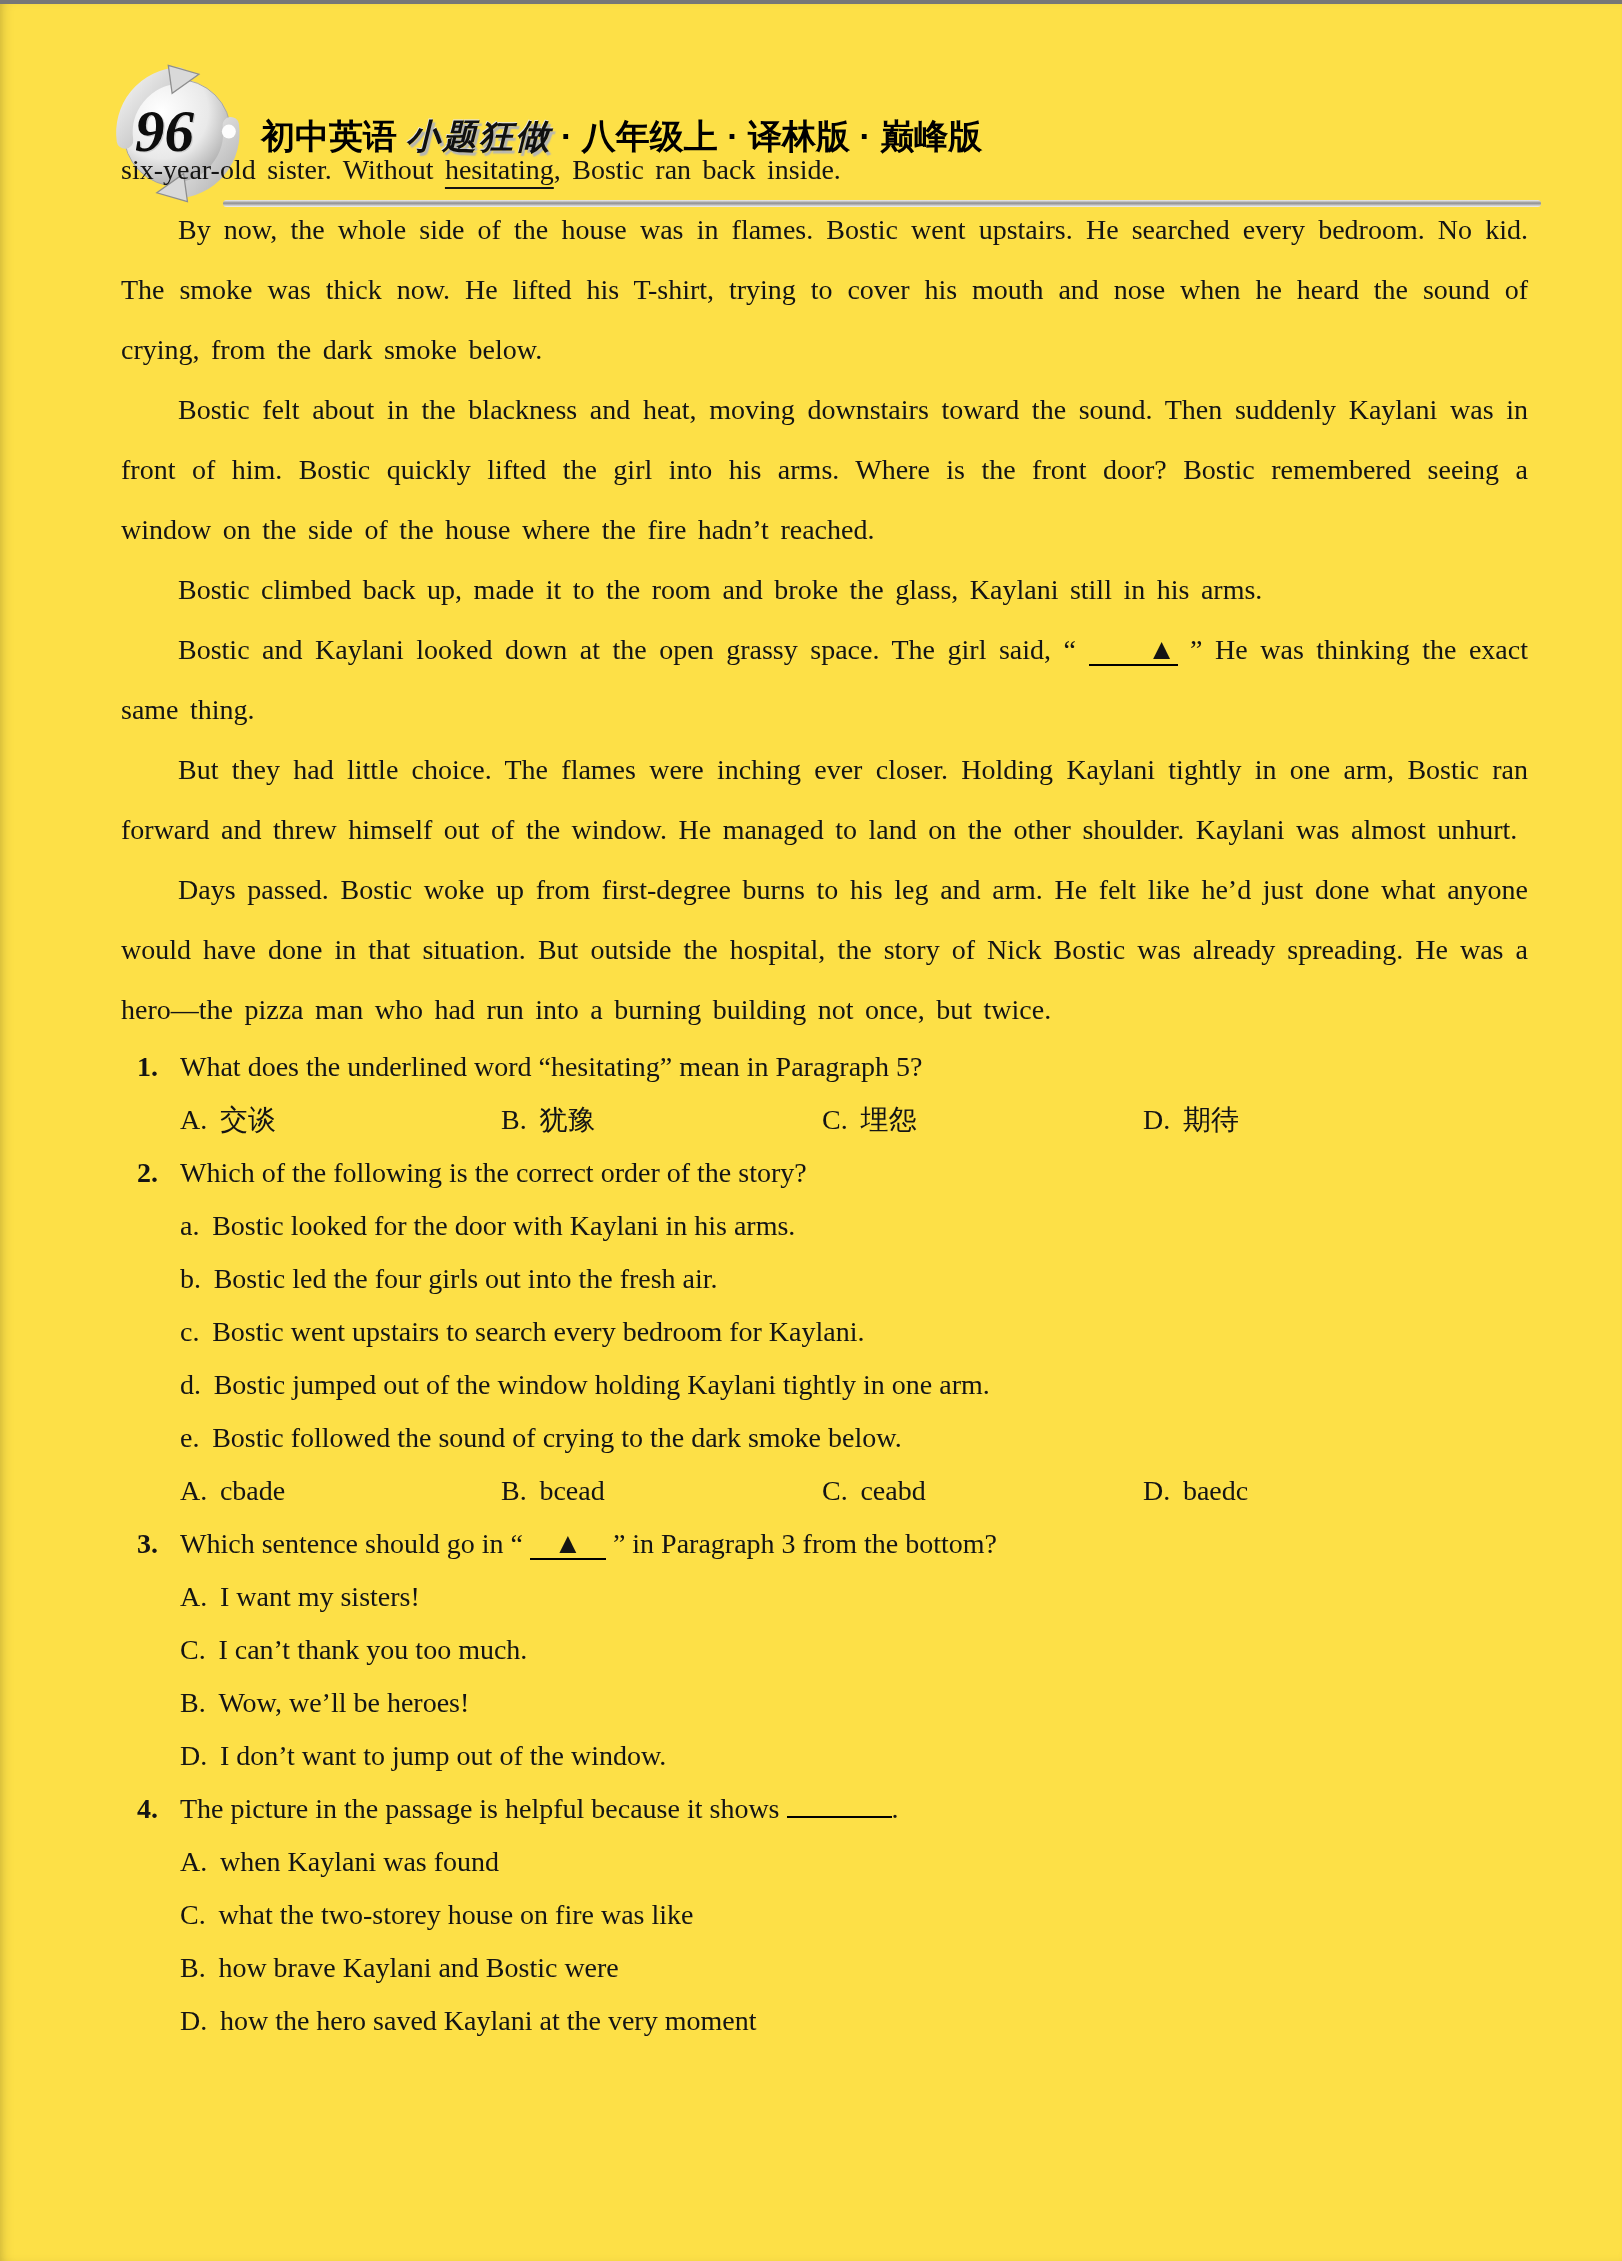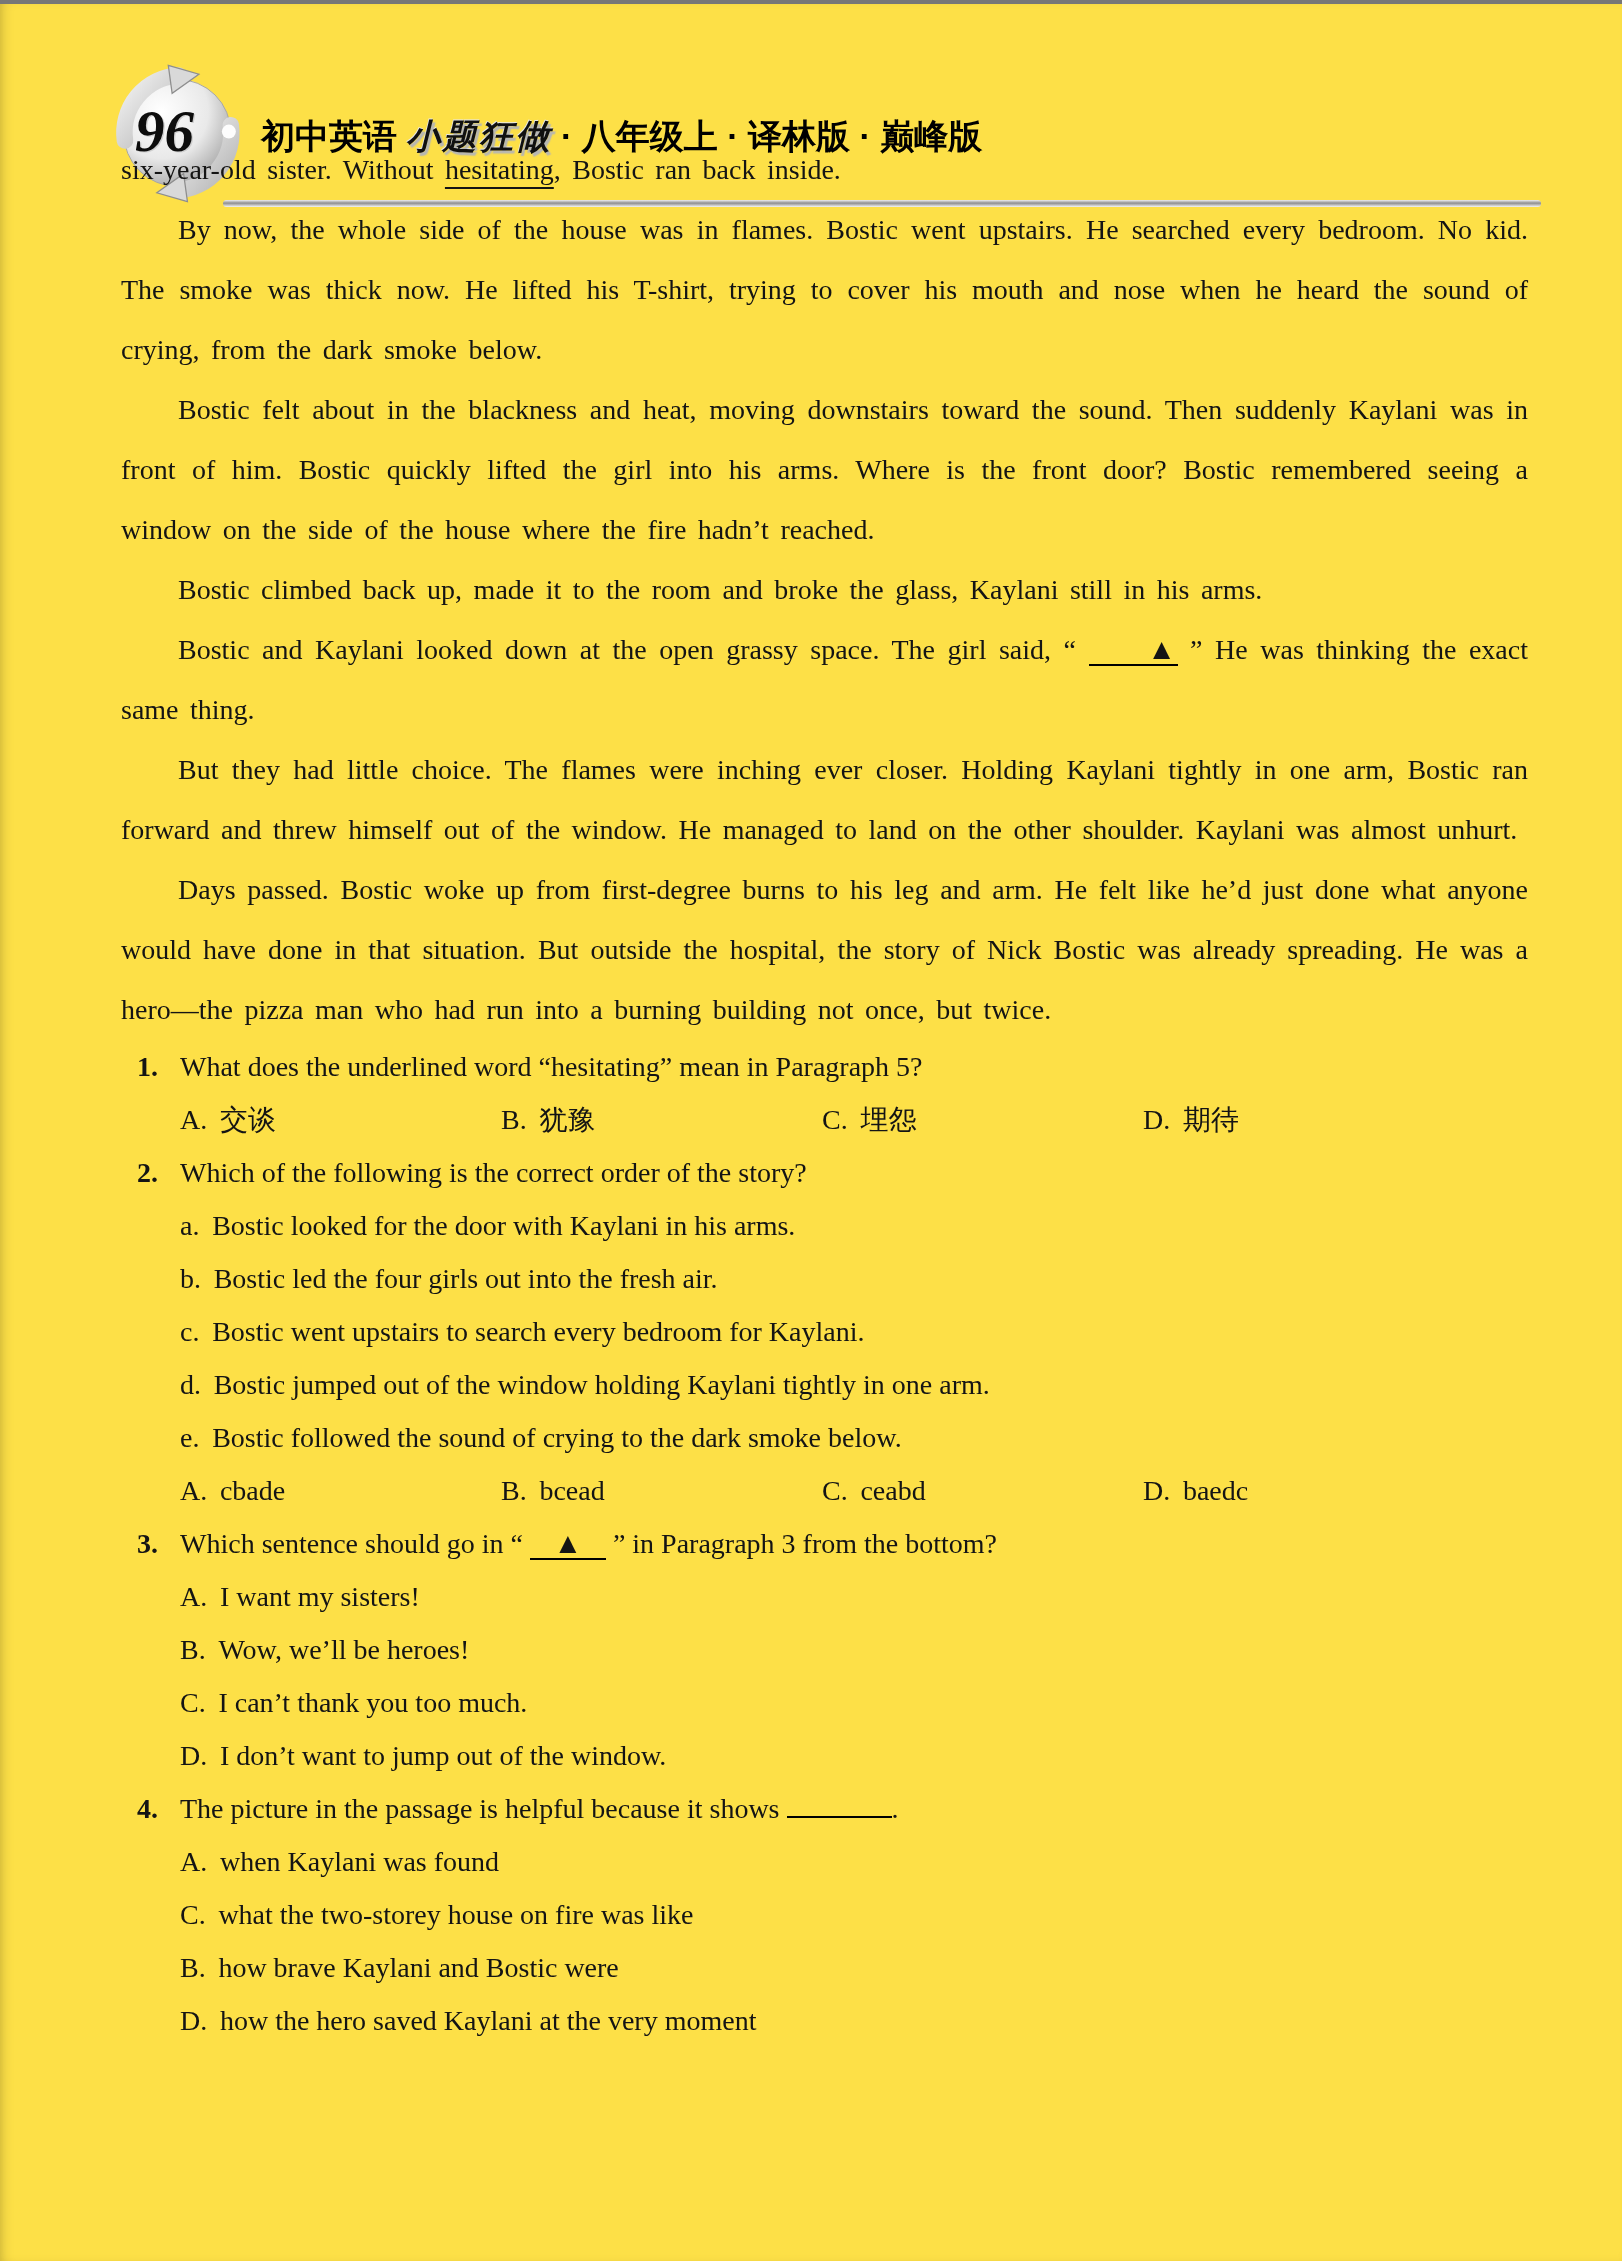--- a/index.html
+++ b/index.html
@@ -144,22 +144,22 @@
         <span class="opt"><span>B.</span><span class="otext">bcead</span></span>
         <span class="opt"><span>C.</span><span class="otext">ceabd</span></span>
         <span class="opt"><span>D.</span><span class="otext">baedc</span></span>
       </div>
 
       <div class="qrow">
         <b class="qnum">3.</b>
         <span class="qtext"><span>Which sentence should go in “ </span><span class="blank b-mid">▲</span><span> ” in Paragraph 3 from the bottom?</span></span>
       </div>
       <div class="optrow"><span>A.</span><span class="otext">I want my sisters!</span></div>
+      <div class="optrow"><span>C.</span><span class="otext">I can’t thank you too much.</span></div>
       <div class="optrow"><span>B.</span><span class="otext">Wow, we’ll be heroes!</span></div>
-      <div class="optrow"><span>C.</span><span class="otext">I can’t thank you too much.</span></div>
       <div class="optrow"><span>D.</span><span class="otext">I don’t want to jump out of the window.</span></div>
 
       <div class="qrow">
         <b class="qnum">4.</b>
         <span class="qtext"><span>The picture in the passage is helpful because it shows </span><span class="blank b-end"></span><span>.</span></span>
       </div>
       <div class="optrow"><span>A.</span><span class="otext">when Kaylani was found</span></div>
       <div class="optrow"><span>C.</span><span class="otext">what the two-storey house on fire was like</span></div>
       <div class="optrow"><span>B.</span><span class="otext">how brave Kaylani and Bostic were</span></div>
       <div class="optrow"><span>D.</span><span class="otext">how the hero saved Kaylani at the very moment</span></div>

